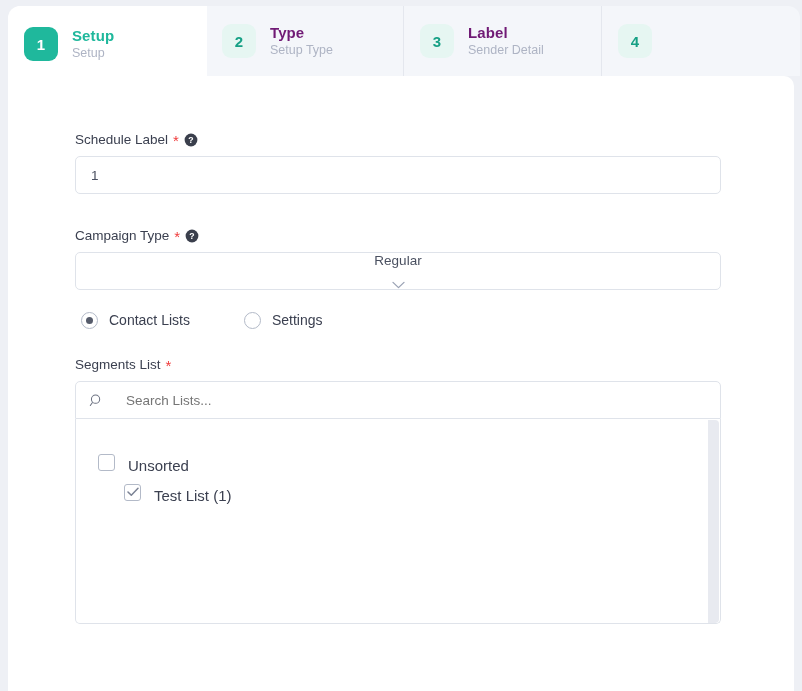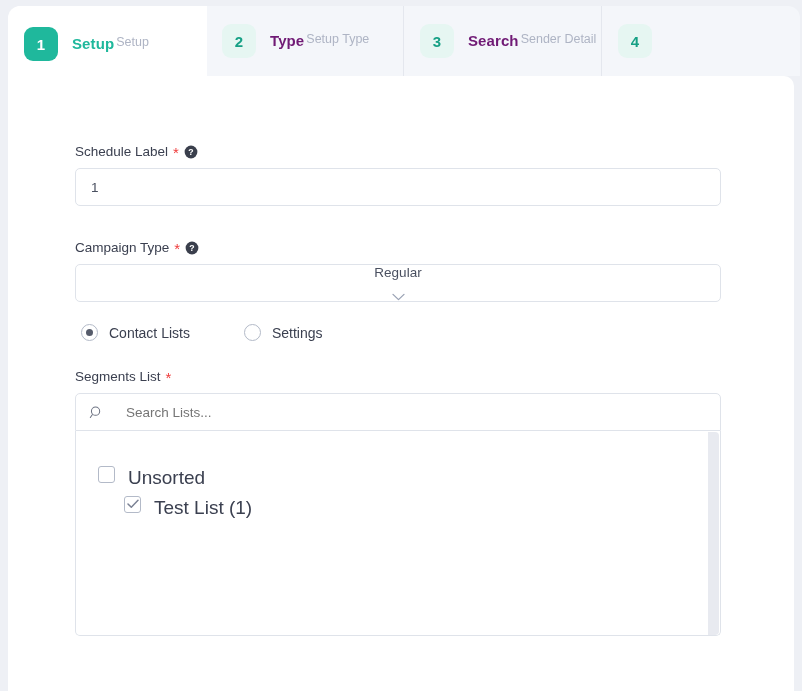--- a/index.html
+++ b/index.html
@@ -53,21 +53,21 @@
     font-weight: bold;
     display: flex;
     align-items: center;
     justify-content: center;
     flex: none;
   }
   .step.active .badge {
     background: #1fb89c;
     color: #ffffff;
   }
-  .step-text { display: flex; gap: 2px; line-height: 1.15; }
+  .step-text { display: flex; flex-direction: column; gap: 2px; line-height: 1.15; }
   .step-title {
     font-size: 15px;
     font-weight: bold;
     color: #701a75;
     letter-spacing: .1px;
   }
   .step.active .step-title { color: #1fb89c; }
   .step-sub {
     font-size: 12.5px;
     color: #aeb4c4;
@@ -76,21 +76,21 @@
   
   .card {
     position: absolute;
     left: 8px; top: 76px;
     width: 786px; height: 615px;
     background: #ffffff;
     border-top-right-radius: 10px;
     z-index: 1;
   }
 
-  .form { position: absolute; left: 67px; top: 68px; width: 646px; }
+  .form { position: absolute; left: 67px; top: 56px; width: 646px; }
 
   .field { margin-bottom: 0; }
   .label {
     font-size: 13.5px;
     color: #3b4050;
     display: flex;
     align-items: center;
     gap: 5px;
     margin-bottom: 9px;
   }
@@ -118,21 +118,21 @@
   .text-input { outline: none; }
   .select-box { justify-content: space-between; cursor: pointer; flex-direction: column; }
   .chev { color: #9aa2b4; font-size: 11px; display:flex; align-items:center;}
 
   .radio-row {
     display: flex;
     align-items: center;
     gap: 11px;
     margin: 22px 0 0 6px;
   }
-  .radio-group { display: flex; align-items: center; gap: 11px; cursor: pointer; }
+  .radio-group { display: flex; gap: 11px; cursor: pointer; }
   .radio {
     width: 17px; height: 17px;
     border-radius: 50%;
     border: 1.5px solid #b3bac8;
     background: #fff;
     display: flex; align-items: center; justify-content: center;
     flex: none;
   }
   .radio .dot {
     width: 7px; height: 7px;
@@ -172,21 +172,21 @@
   }
   .tree-row.child { padding-left: 26px; }
   .checkbox {
     width: 17px; height: 17px;
     border: 1.5px solid #b3bac8;
     border-radius: 3px;
     background: #fff;
     display: flex; align-items: center; justify-content: center;
     flex: none;
   }
-  .tree-label { font-size: 19px; color: #3b4050; margin-top: 7px; }
+  .tree-label { font-size: 15px; color: #3b4050; margin-top: 7px; }
 
   .mt-34 { margin-top: 34px; }
   .mt-28 { margin-top: 28px; }
 </style>
 </head>
 <body>
 
 <div id="app">
 
   <div class="stepper">
@@ -203,21 +203,21 @@
       <div class="badge">2</div>
       <div class="step-text">
         <span class="step-title">Type</span>
         <span class="step-sub">Setup Type</span>
       </div>
     </div>
 
     <div class="step">
       <div class="badge">3</div>
       <div class="step-text">
-        <span class="step-title">Search</span>
+        <span class="step-title">Label</span>
         <span class="step-sub">Sender Detail</span>
       </div>
     </div>
 
     <div class="step">
       <div class="badge">4</div>
     </div>
 
   </div>
 

